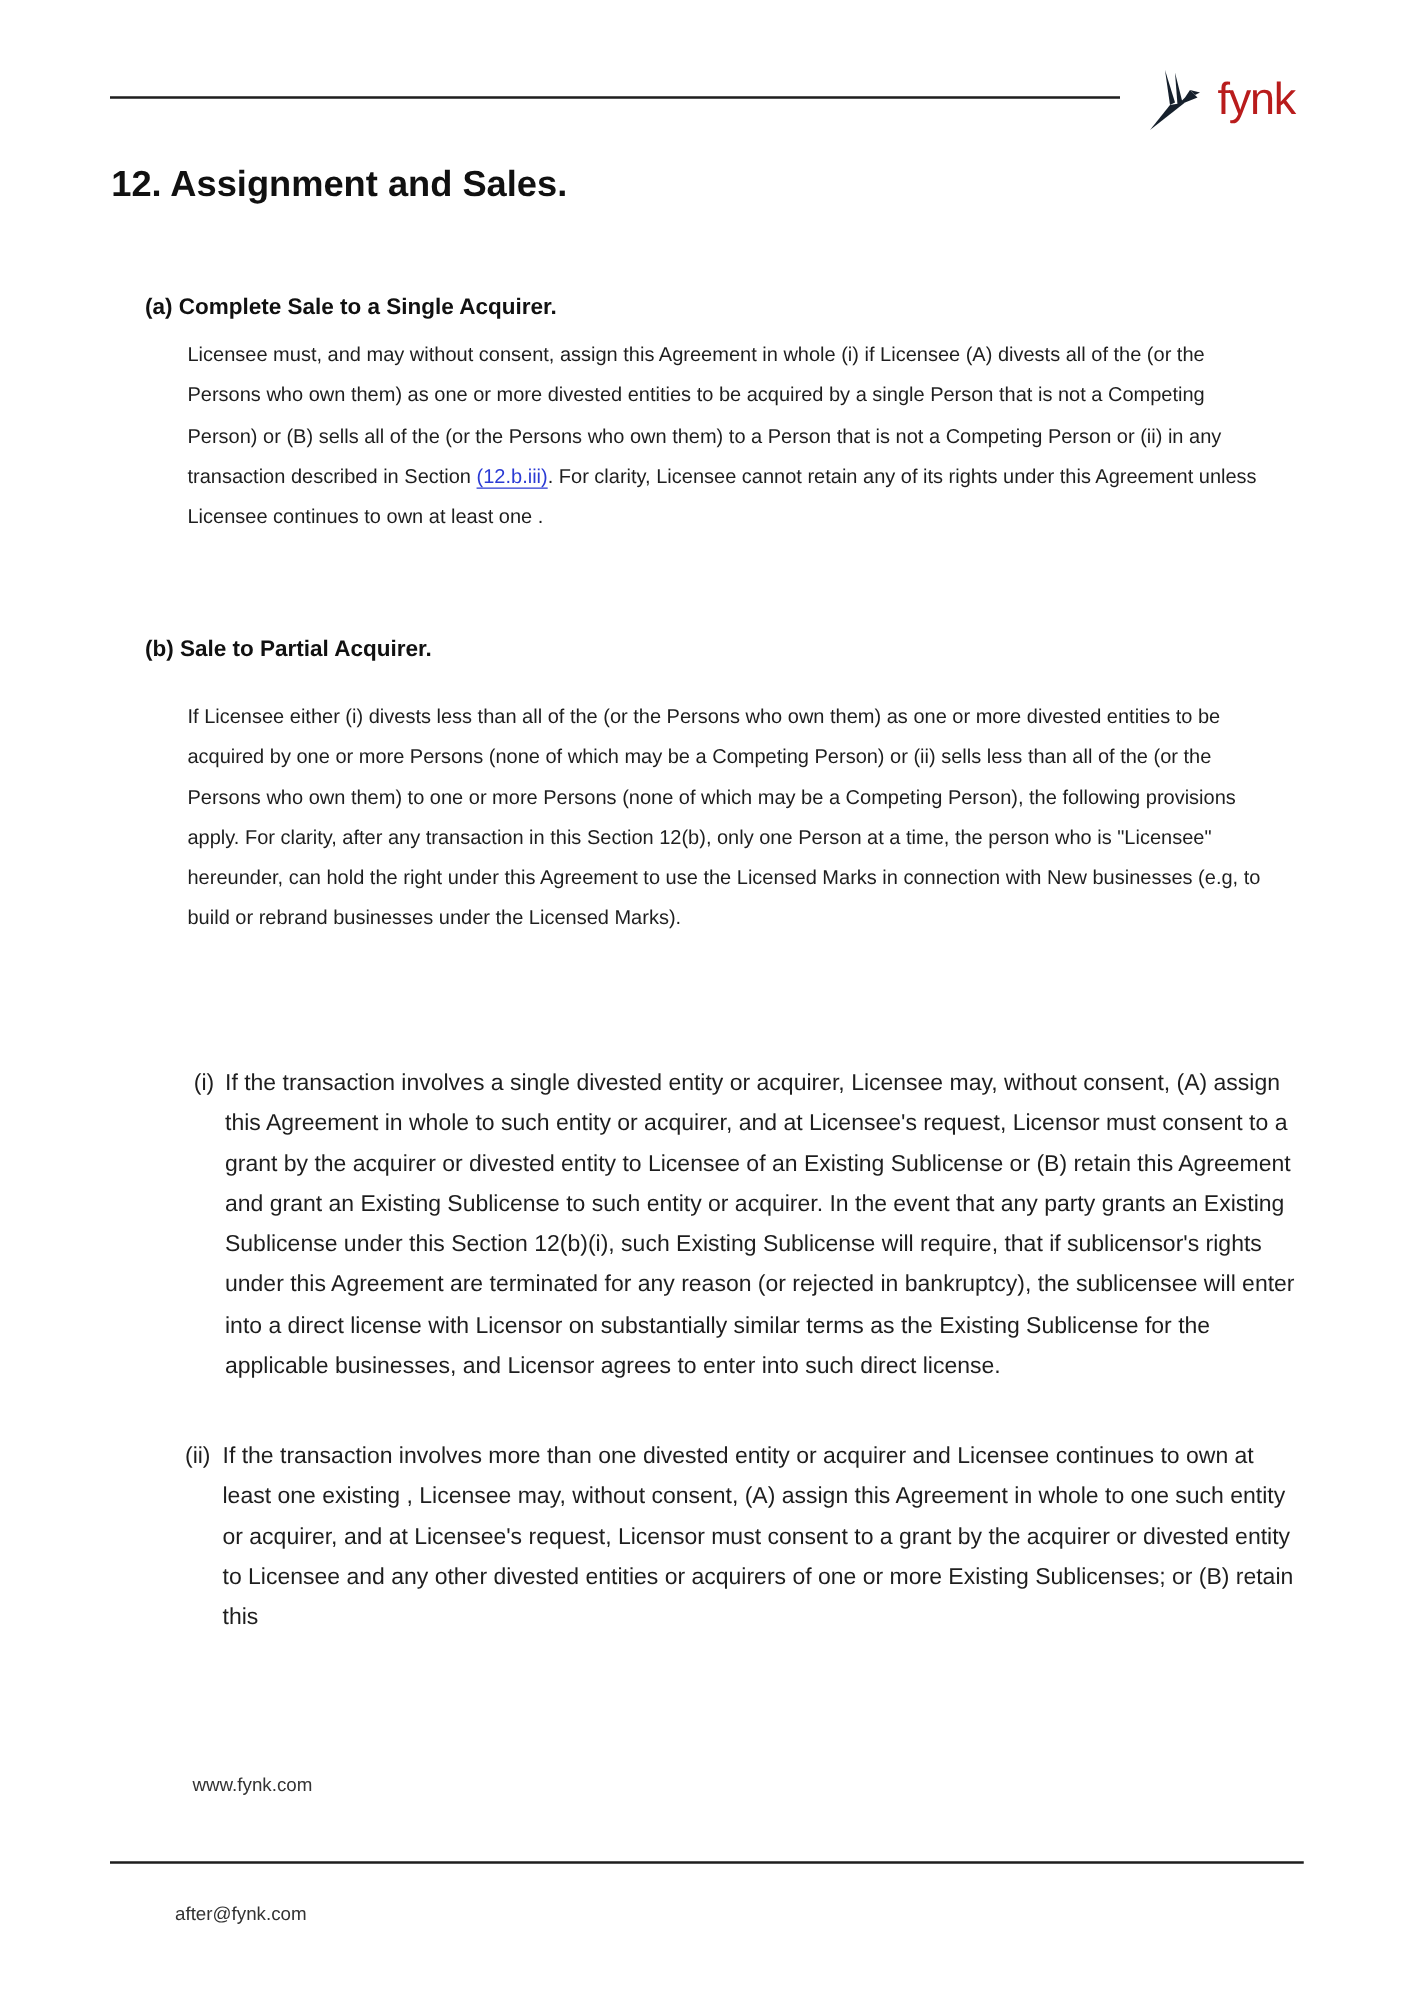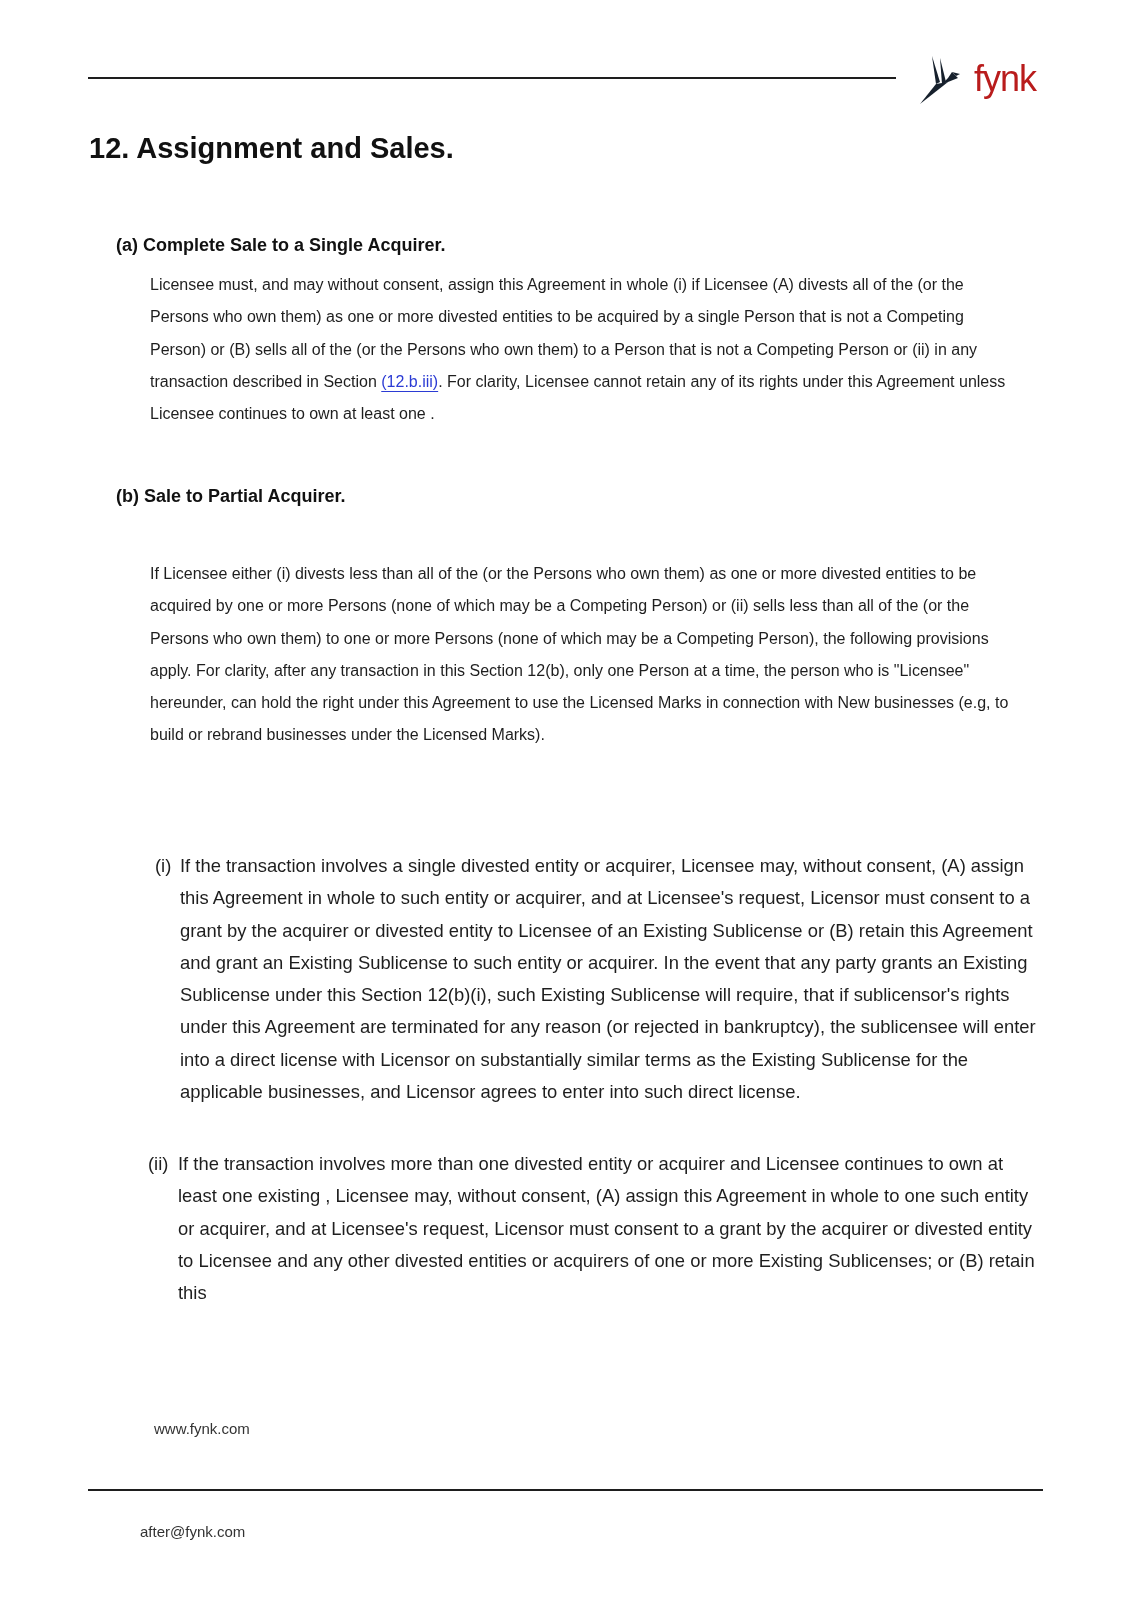--- a/index.html
+++ b/index.html
@@ -74,21 +74,21 @@
 
 <h1 class="page-title">12. Assignment and Sales.</h1>
 
 <div class="sub-heading" style="top:220px;margin-top:15px;">
   <span>(a)</span>
   <span>Complete Sale to a Single Acquirer.</span>
 </div>
 
 <p class="para" style="top:269px; width:870px;"><span>Licensee must, and may without consent, assign this Agreement in whole (i) if Licensee (A) divests all of the (or the Persons who own them) as one or more divested entities to be acquired by a single Person that is not a Competing Person) or (B) sells all of the (or the Persons who own them) to a Person that is not a Competing Person or (ii) in any transaction described in Section </span><a class="link">(12.b.iii)</a><span>. For clarity, Licensee cannot retain any of its rights under this Agreement unless Licensee continues to own at least one .</span></p>
 
-<div class="sub-heading" style="top:486px;">
+<div class="sub-heading" style="top:509px;">
   <span>(b)</span>
   <span>Sale to Partial Acquirer.</span>
 </div>
 
 <p class="para" style="top:558px; width:870px;">If Licensee either (i) divests less than all of the (or the Persons who own them) as one or more divested entities to be acquired by one or more Persons (none of which may be a Competing Person) or (ii) sells less than all of the (or the Persons who own them) to one or more Persons (none of which may be a Competing Person), the following provisions apply. For clarity, after any transaction in this Section 12(b), only one Person at a time, the person who is "Licensee" hereunder, can hold the right under this Agreement to use the Licensed Marks in connection with New businesses (e.g, to build or rebrand businesses under the Licensed Marks).</p>
 
 <div class="list-item" style="top:850px;">
   <span class="list-marker roman-i">(i)</span>
   <span class="list-body">If the transaction involves a single divested entity or acquirer, Licensee may, without consent, (A) assign this Agreement in whole to such entity or acquirer, and at Licensee's request, Licensor must consent to a grant by the acquirer or divested entity to Licensee of an Existing Sublicense or (B) retain this Agreement and grant an Existing Sublicense to such entity or acquirer. In the event that any party grants an Existing Sublicense under this Section 12(b)(i), such Existing Sublicense will require, that if sublicensor's rights under this Agreement are terminated for any reason (or rejected in bankruptcy), the sublicensee will enter into a direct license with Licensor on substantially similar terms as the Existing Sublicense for the applicable businesses, and Licensor agrees to enter into such direct license.</span>
 </div>

